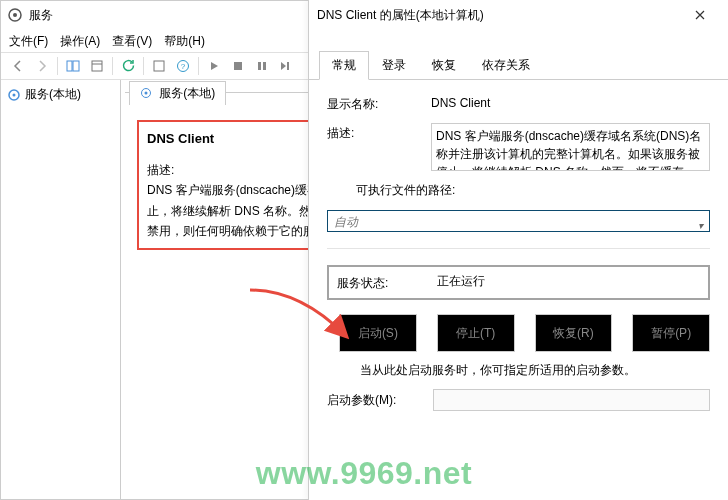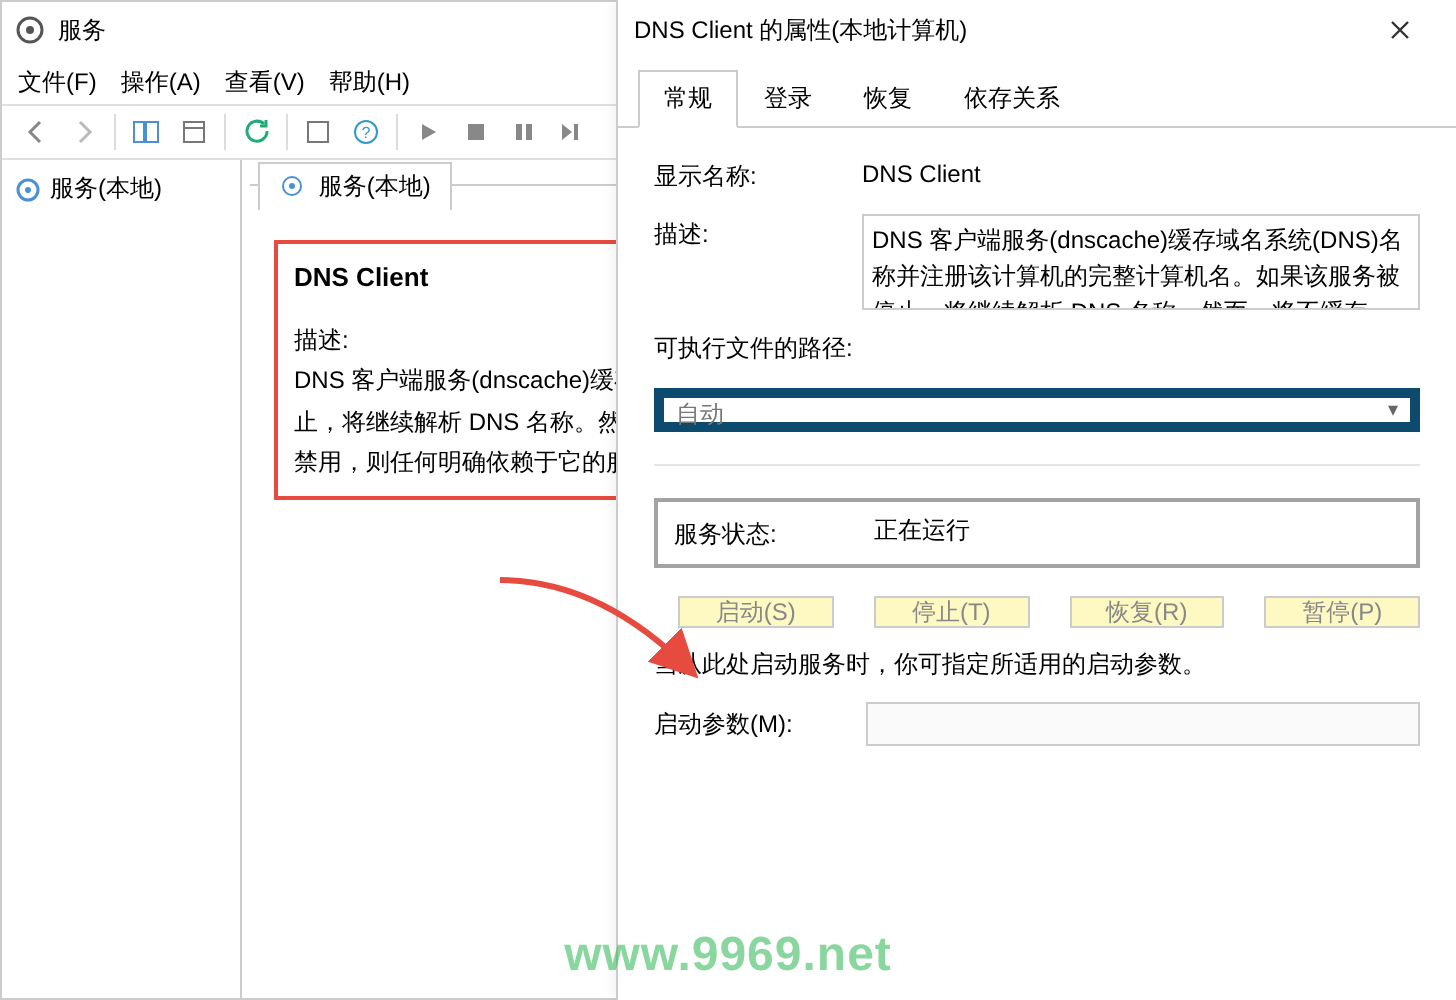--- a/index.html
+++ b/index.html
@@ -24,45 +24,45 @@
   .ctab-line { flex: 1; border-bottom: 1px solid #ccc; }
   .descpane { margin: 8px; padding: 8px; }
   .redbox { border: 2px solid #e74a3e; padding: 6px 8px; font-size: 12px; line-height: 1.7; }
   .sname { font-weight: bold; font-size: 13px; }
 
   
   .arrow { position: absolute; left: 240px; top: 280px; z-index: 5; }
   .arrow svg { width: 120px; height: 90px; }
 
   
-  .watermark { position: absolute; bottom: 8px; left: 50%; transform: translateX(-50%); font-size: 24px; font-weight: bold; color: rgba(40,180,80,.55); z-index: 20; letter-spacing: .5px; }
+  .watermark { position: absolute; bottom: 8px; left: 50%; transform: translateX(-50%); font-size: 32px; font-weight: bold; color: rgba(40,180,80,.55); z-index: 20; letter-spacing: .5px; }
 
   
   .dlg { position: absolute; left: 308px; top: 0; width: 420px; height: 500px; background: #fff; border-left: 1px solid #ccc; display: flex; flex-direction: column; box-shadow: -2px 0 6px rgba(0,0,0,.05); }
   .dlg-title { display: flex; align-items: center; height: 30px; padding: 0 8px; }
   .dlg-title .t { flex: 1; font-size: 12px; }
   .dlg-title .x { width: 40px; height: 28px; display: flex; align-items: center; justify-content: center; font-size: 14px; }
-  .tabs { display: flex; border-bottom: 1px solid #ccc; padding: 0 10px; margin-top: 4px; gap: 0; }
+  .tabs { display: flex; border-bottom: 1px solid #ccc; padding: 0 10px; margin-top: 20px; gap: 0; }
   .tab { padding: 5px 12px; font-size: 12px; border: 1px solid transparent; border-bottom: none; position: relative; top: 1px; }
   .tab.active { border-color: #ccc; background: #fff; border-bottom: 1px solid #fff; }
   .dlg-body { flex: 1; padding: 14px 18px 6px 18px; display: flex; flex-direction: column; gap: 10px; font-size: 12px; overflow: hidden; }
   .frow { display: flex; align-items: flex-start; gap: 4px; }
   .flab { width: 100px; flex: none; padding-top: 2px; }
   .fval { flex: 1; padding-top: 2px; }
   .sel { background: #0a63c9; color: #fff; padding: 1px 4px; }
   .descbox { flex: 1; border: 1px solid #ccc; height: 48px; padding: 3px 4px; overflow-y: scroll; line-height: 1.5; }
-  .pathblk { line-height: 1.6; }
-  .combo { flex: 1; display: flex; border: 5px solid #0c4a6e; height: 22px; align-items: flex-start; padding: 0 6px; color: #777; justify-content: space-between; }
+  .pathblk { line-height: 1.6; margin-left: 29px; }
+  .combo { flex: 1; display: flex; border: 1px solid #0c4a6e; height: 22px; align-items: flex-end; padding: 0 6px; color: #777; justify-content: space-between; font-style: italic; }
   .chev { font-size: 10px; color: #666; }
   .hr { border-top: 1px solid #e4e4e4; margin: 6px 0; }
   .red2 { border: 2px solid #a3a3a3; padding: 6px 8px; display: flex; }
   .red2 .flab { width: 100px; }
   .bbar { display: flex; gap: 8px; margin-top: 4px; }
-  .btn { flex: 1; border: 1px solid #ccc; height: 16px; display: flex; align-items: center; justify-content: center; color: #888; background: #fef9c3; margin-left: 12px; }
-  .note { font-size: 12px; }
+  .btn { flex: 1; border: 1px solid #ccc; height: 38px; display: flex; align-items: center; justify-content: center; color: #888; background: #000000; margin-left: 12px; }
+  .note { font-size: 12px; margin-left: 33px; }
   .param { display: flex; align-items: center; gap: 6px; }
   .param .inp { flex: 1; border: 1px solid #ccc; height: 22px; background: #fafafa; }
 </style>
 </head>
 <body>
 
 <div class="mmc win">
   <div class="titlebar">
     <span class="icon">
         <svg viewBox="0 0 16 16">

